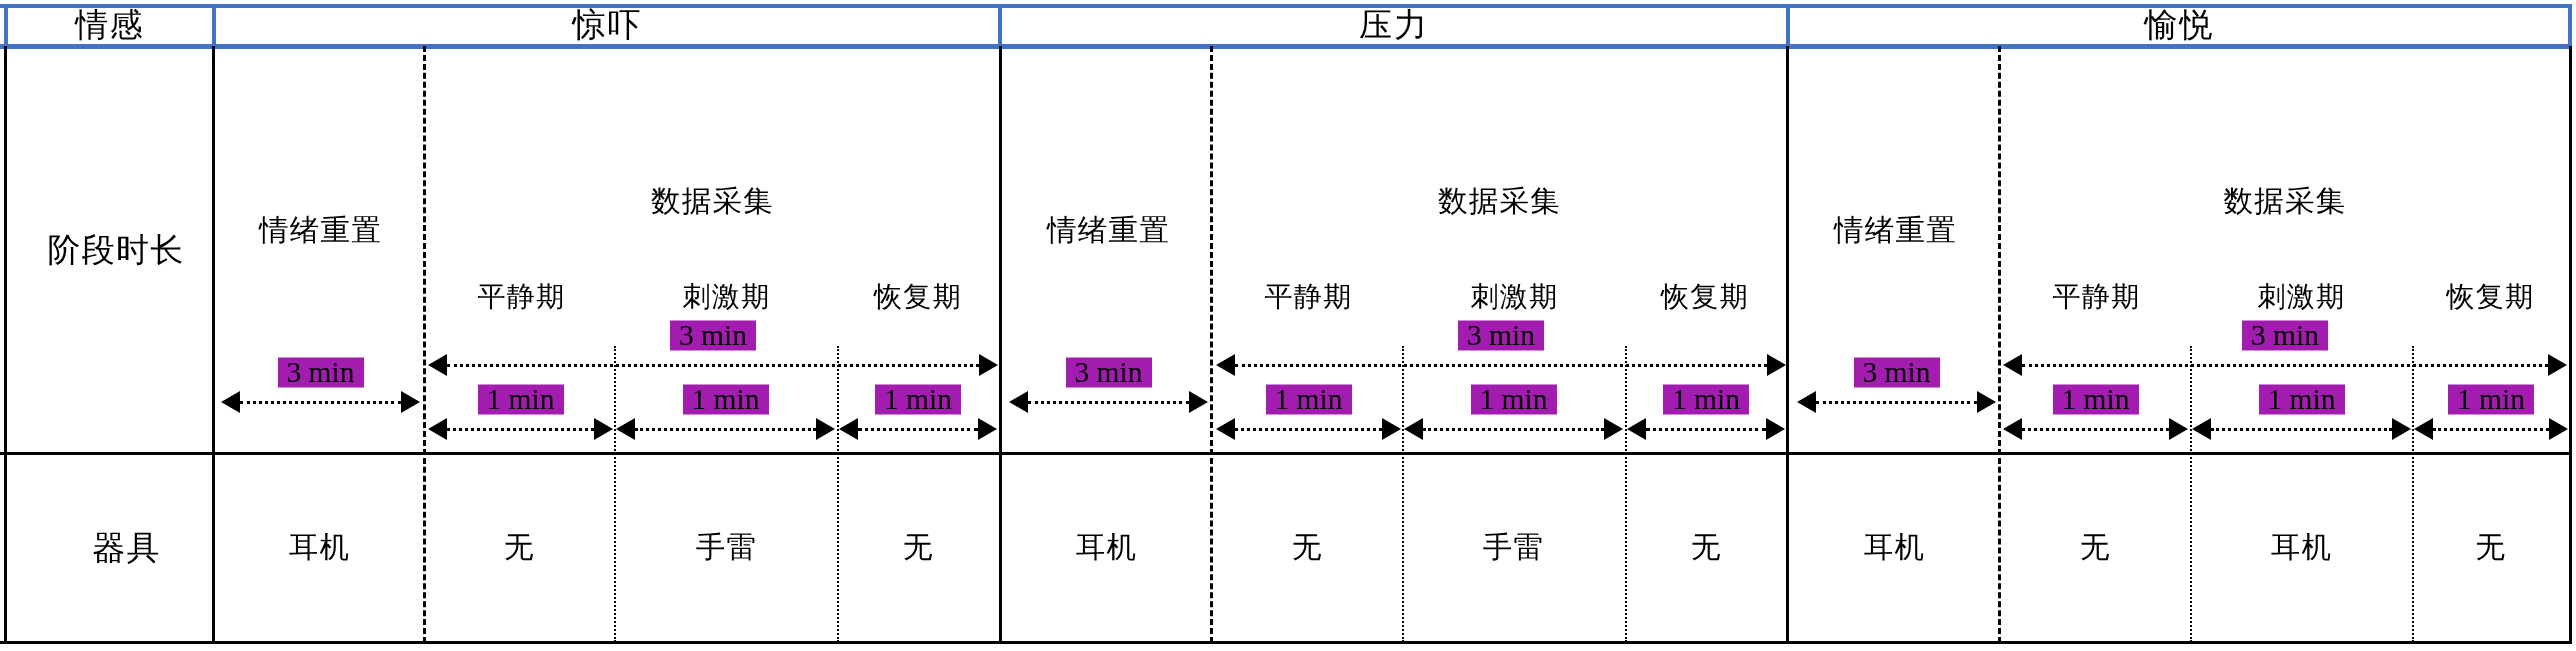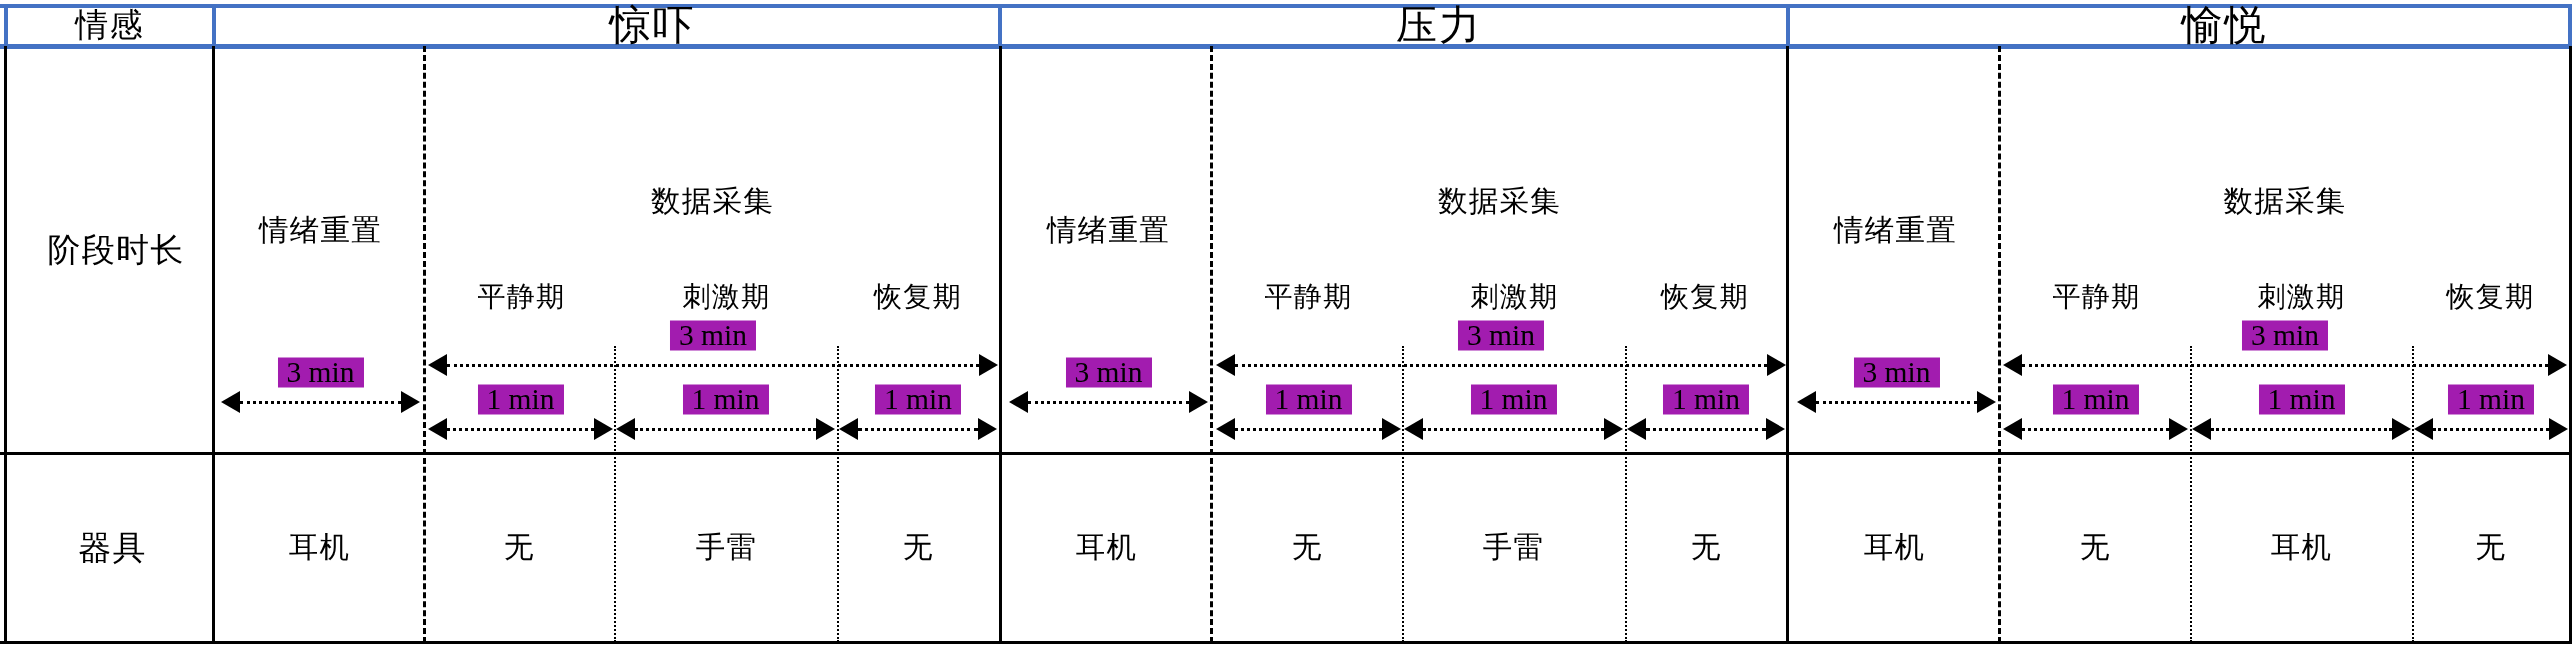--- a/index.html
+++ b/index.html
@@ -34,23 +34,22 @@
     position:absolute;
     display:flex;align-items:center;justify-content:center;
     font-size:33px;
     letter-spacing:1.3px;
   }
 
   
   .grouptitle{
     position:absolute;
     display:flex;align-items:center;justify-content:center;
-    font-size:41px;
+    font-size:33px;
     letter-spacing:1.9px;
-    padding-left:45px;
   }
 
   
   .txt{
     position:absolute;
     display:flex;align-items:center;justify-content:center;
     font-size:29.5px;
     letter-spacing:1.3px;
     white-space:nowrap;
   }
@@ -255,21 +254,21 @@
     <span class="head r"></span>
     <span class="cap">1 min</span>
   </div>
   <div class="measure above" style="left:2414px;top:418px;width:154px;">
     <span class="head l"></span>
     <span class="seg"></span>
     <span class="head r"></span>
     <span class="cap">1 min</span>
   </div>
 
-  <div class="labelcell" style="left:10px;top:455px;width:205px;height:186px;">器具</div>
+  <div class="labelcell" style="left:24px;top:455px;width:205px;height:186px;">器具</div>
 
   <div class="txt" style="left:216px;top:455px;width:207px;height:186px;">耳机</div>
   <div class="txt" style="left:425px;top:455px;width:189px;height:186px;">无</div>
   <div class="txt" style="left:616px;top:455px;width:221px;height:186px;">手雷</div>
   <div class="txt" style="left:839px;top:455px;width:159px;height:186px;">无</div>
 
   <div class="txt" style="left:1003px;top:455px;width:207px;height:186px;">耳机</div>
   <div class="txt" style="left:1213px;top:455px;width:189px;height:186px;">无</div>
   <div class="txt" style="left:1403px;top:455px;width:221px;height:186px;">手雷</div>
   <div class="txt" style="left:1627px;top:455px;width:159px;height:186px;">无</div>

